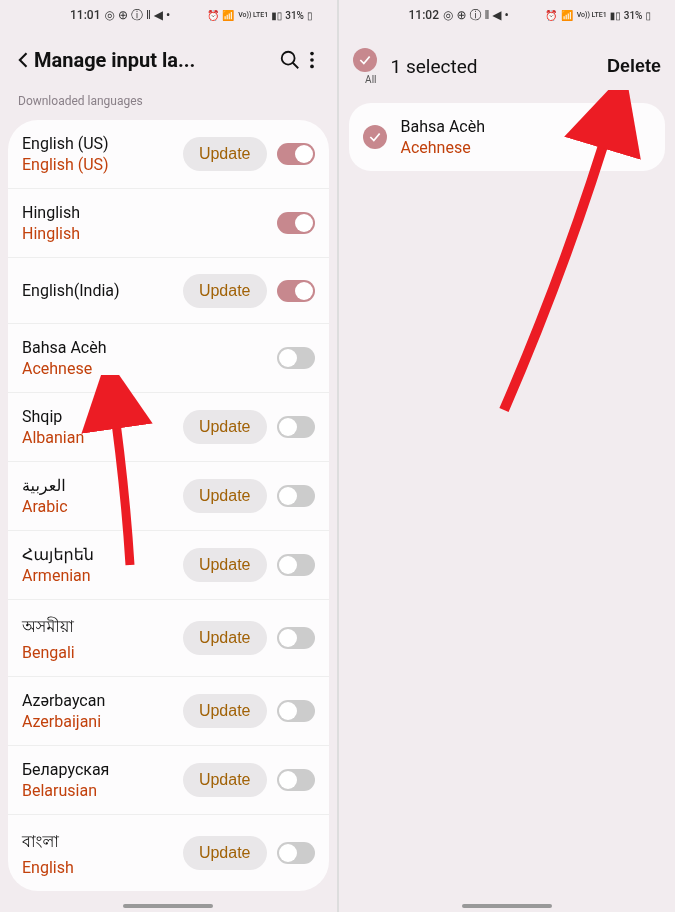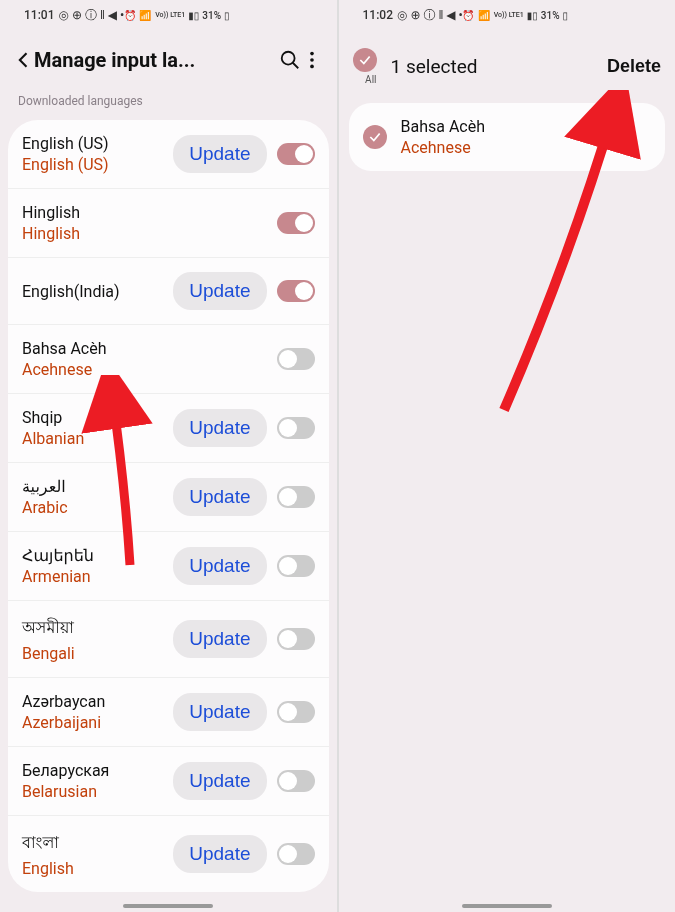--- a/index.html
+++ b/index.html
@@ -16,26 +16,27 @@
     background: #f2ecef;
     display: flex;
     flex-direction: column;
     position: relative;
     overflow: hidden;
   }
   .phone + .phone { border-left: 2px solid #ddd; }
   .status-bar {
     height: 30px;
     display: flex;
-    justify-content: flex-start;
+    justify-content: space-between;
     align-items: center;
     padding: 0 24px;
     font-size: 12px;
     font-weight: 500;
     color: #333;
+    margin-left: 46px;
   }
   .status-left, .status-right {
     display: flex;
     align-items: center;
     gap: 4px;
   }
   .status-right { font-size: 10px; gap: 3px; }
   .header {
     display: flex;
     align-items: center;
@@ -89,22 +90,22 @@
   }
   .row-sub {
     font-size: 16px;
     color: #c2410c;
   }
   .update-btn {
     background: #e9e7e9;
     border: none;
     border-radius: 18px;
     padding: 8px 16px;
-    font-size: 19px;
-    color: #1d4ed8;
+    font-size: 16px;
+    color: #a16207;
     margin-right: 10px;
     cursor: pointer;
   }
   .toggle {
     width: 38px;
     height: 22px;
     border-radius: 11px;
     position: relative;
     cursor: pointer;
   }

